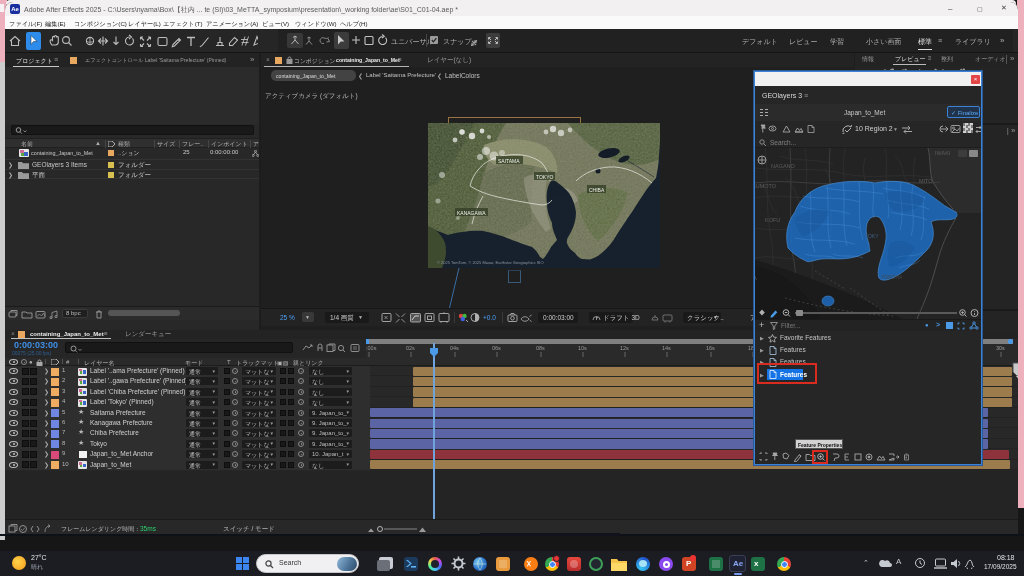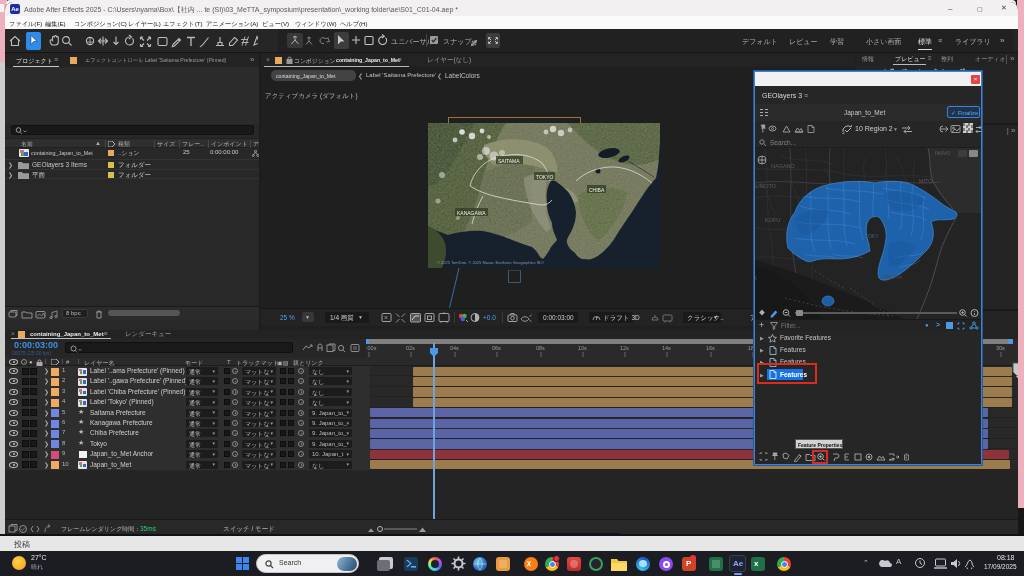--- a/index.html
+++ b/index.html
@@ -1001,23 +1001,20 @@
       <path d="M118,8 l2.5,-4 2,2.5 1.5,-2 2,3.5 z"></path>
       <path d="M130,2 h5 v2 m0,2 v2 h-5 z M137,5 h3 m-1.5,-1.5 l1.5,1.5 -1.5,1.5"></path>
       <path d="M145,3 h5 m-4.5,0 v5 h4 v-5 m-3,-1 h2 m-2.5,2.5 v2 m1.5,-2 v2" stroke-width=".7"></path>
     </svg>
     <div class="abs" style="left:57px;top:0px;width:16px;height:13.5px;border:2px solid #d92b1f;"></div>
   </div>
 </div>
 
 <div class="abs" style="left:0;top:534px;width:1024px;height:2px;background:#0e1118;"></div>
 <div class="abs" style="left:480px;top:533px;width:140px;height:3px;background:#10131c;"></div>
-<div class="abs" style="left:0;top:536px;width:1024px;height:15px;background:#e8e7e7;">
-  <span class="tx" style="left:14px;top:3px;font-size:8px;color:#333;">投稿</span>
-</div>
 <div class="abs" id="taskbar" style="left:0;top:551px;width:1024px;height:25px;background:#1c1d22;">
   <div class="abs" style="left:12px;top:5px;width:14px;height:14px;border-radius:50%;background:radial-gradient(circle at 40% 40%,#ffd24a,#f59a1a);"></div>
   <span class="tx" style="left:31px;top:3px;font-size:7px;color:#e8e8e8;">27°C</span>
   <span class="tx" style="left:31px;top:12px;font-size:6px;color:#9aa0aa;">晴れ</span>
   <svg class="abs" style="left:236px;top:6px;" width="13" height="13" viewBox="0 0 13 13">
         <rect x="0" y="0" width="6" height="6" fill="#3b86f0"></rect>
         <rect x="7" y="0" width="6" height="6" fill="#3b86f0"></rect>
         <rect x="0" y="7" width="6" height="6" fill="#3b86f0"></rect>
         <rect x="7" y="7" width="6" height="6" fill="#3b86f0"></rect>
       </svg>

